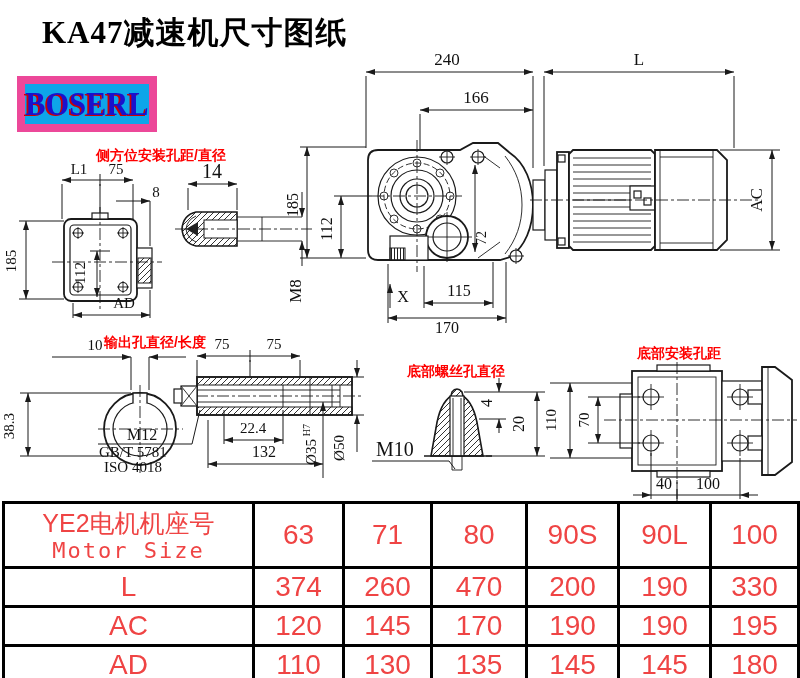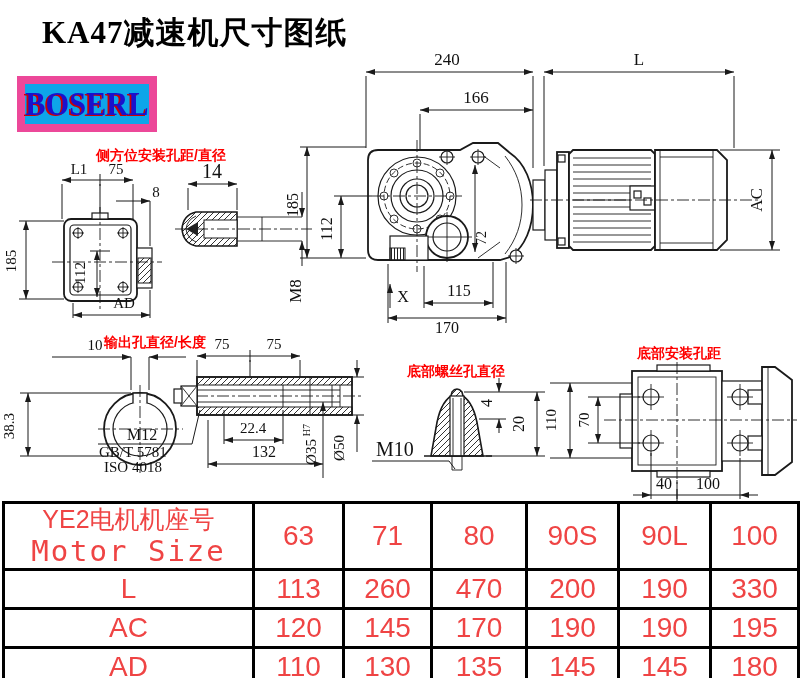--- a/index.html
+++ b/index.html
@@ -21,21 +21,21 @@
   svg text{font-family:"Liberation Serif",serif;fill:#111;}
   svg .t16{font-size:16px;} svg .t15{font-size:15px;} svg .t17{font-size:17px;}
   svg .t20{font-size:20px;} svg .t14{font-size:14px;} svg .t10{font-size:10px;}
   svg .red{font-family:"Liberation Sans",sans-serif;font-weight:bold;font-size:14px;fill:#fe0000;}
   .dim-table{position:absolute;left:2px;top:501px;border-collapse:collapse;table-layout:fixed;}
   .dim-table td{border:3px solid #000;text-align:center;vertical-align:middle;
         font-size:28px;color:#ef4444;padding:0;background:#fff;}
   .dim-table tr.hdr td{height:62px;}
   .dim-table tr.row td{height:36px;}
   .zh{font-size:25px;line-height:1.2;}
-  .en{font-family:"DejaVu Sans Mono",monospace;font-size:29px;letter-spacing:2px;}
+  .en{font-family:"DejaVu Sans Mono",monospace;font-size:22px;letter-spacing:2px;}
 </style>
 </head>
 <body>
 
 <div class="page">
 
   <div class="title">KA47减速机尺寸图纸</div>
   <div class="logo">
     <span>BOSERL</span>
   </div>
@@ -325,21 +325,21 @@
       </td>
       <td>63</td>
       <td>71</td>
       <td>80</td>
       <td>90S</td>
       <td>90L</td>
       <td>100</td>
     </tr>
     <tr class="row">
       <td>L</td>
-      <td>113</td>
+      <td>374</td>
       <td>260</td>
       <td>470</td>
       <td>200</td>
       <td>190</td>
       <td>330</td>
     </tr>
     <tr class="row">
       <td>AC</td>
       <td>120</td>
       <td>145</td>

